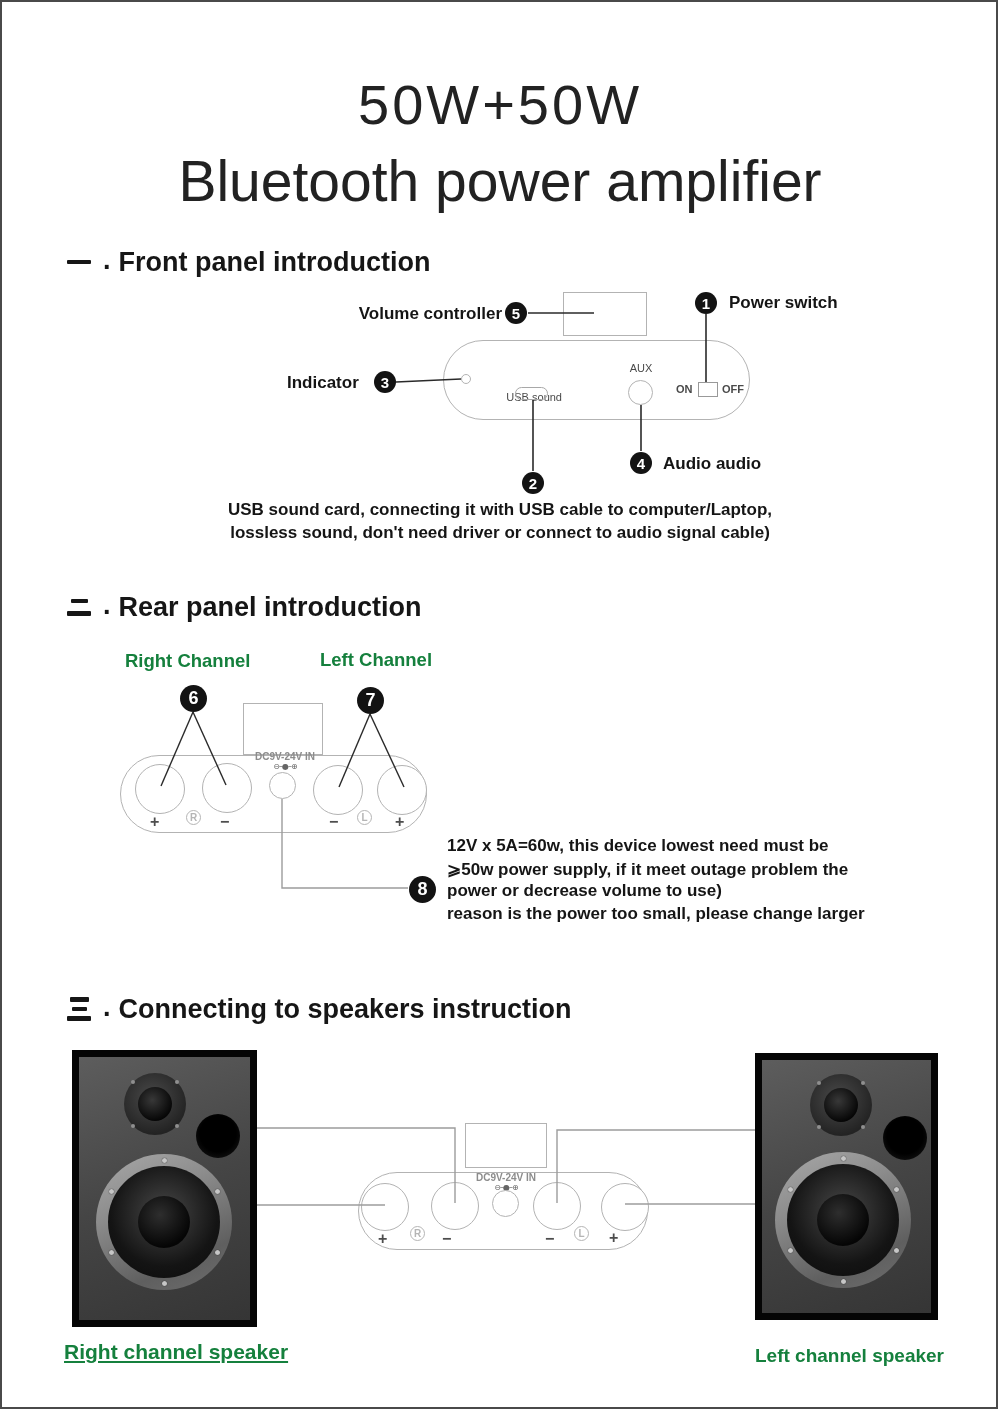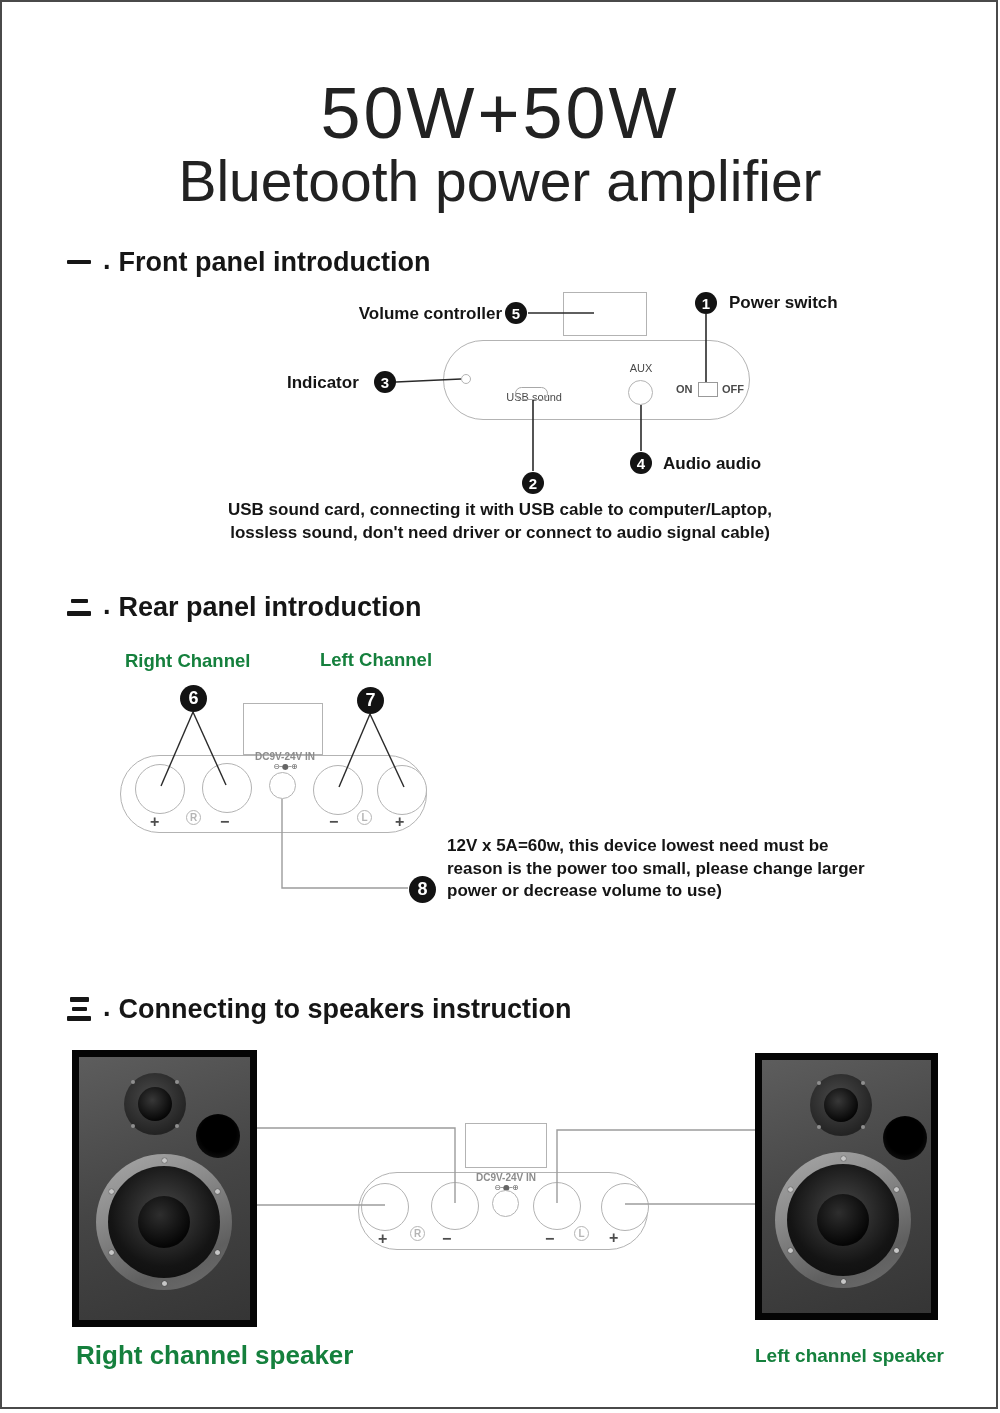--- a/index.html
+++ b/index.html
@@ -3,21 +3,21 @@
 <meta charset="utf-8">
 <style>
   html,body{margin:0;padding:0;background:#fff;}
   .canvas{position:relative;width:1000px;height:1413px;background:#fff;overflow:hidden;
           font-family:"Liberation Sans", sans-serif;color:#1a1a1a;}
   .page-border{position:absolute;left:0;top:0;right:2px;bottom:4px;border:2px solid #4a4a4a;z-index:0;}
   .abs{position:absolute;}
   .z1{z-index:1}.z2{z-index:2}.z3{z-index:3}
 
   
-  .title1{left:0;width:1000px;top:72px;text-align:center;font-size:72px;font-weight:400;
+  .title1{left:0;width:1000px;top:72px;text-align:center;font-size:56px;font-weight:400;
           letter-spacing:3px;color:#222;}
   .title2{left:0;width:1000px;top:148px;text-align:center;font-size:57px;font-weight:400;color:#222;}
 
   
   .heading{display:flex;align-items:center;height:36px;font-size:27px;font-weight:bold;color:#161616;}
   .marker{display:flex;flex-direction:column;justify-content:center;width:28px;}
   .marker i{display:block;height:4.5px;background:#161616;border-radius:1px;margin:0 auto;}
   .m2{gap:8px;}.m3{gap:5px;}
   .hdot{align-self:flex-end;margin:0 8px 4px 10px;font-weight:bold;}
   .htext{white-space:nowrap;text-align:center;}
@@ -136,22 +136,23 @@
   <div class="abs term z3" style="left:150px;top:813px;">+</div>
   <div class="abs circled z3" style="left:186px;top:810px;">R</div>
   <div class="abs term z3" style="left:220px;top:813px;">−</div>
   <div class="abs term z3" style="left:329px;top:813px;">−</div>
   <div class="abs circled z3" style="left:357px;top:810px;">L</div>
   <div class="abs term z3" style="left:395px;top:813px;">+</div>
 
   <div class="abs badge blg z3" style="left:409px;top:876px;">8</div>
   <div class="abs pnote z3" style="left:447px;top:836px;">
     <div>12V x 5A=60w, this device lowest need must be</div>
+    <div>⩾50w power supply, if it meet outage problem the</div>
+    <div>power or decrease volume to use)</div>
     <div>reason is the power too small, please change larger</div>
-    <div>power or decrease volume to use)</div>
   </div>
 
   <div class="abs heading z3" style="left:65px;top:991px;">
     <span class="marker m3">
         <i style="width:19px;"></i>
         <i style="width:15px;"></i>
         <i style="width:24px;"></i>
       </span>
     <span class="hdot">.</span>
     <span class="htext">Connecting to speakers instruction</span>
@@ -214,21 +215,21 @@
   <div class="abs dcl center z1" style="left:461px;top:1172px;width:90px;">DC9V-24V IN</div>
   <div class="abs pol center z1" style="left:479px;top:1183px;width:54px;">⊖–●–⊕</div>
   <div class="abs outline circ z1" style="left:492px;top:1190px;width:27px;height:27px;"></div>
   <div class="abs term z3" style="left:378px;top:1230px;">+</div>
   <div class="abs circled z3" style="left:410px;top:1226px;">R</div>
   <div class="abs term z3" style="left:442px;top:1230px;">−</div>
   <div class="abs term z3" style="left:545px;top:1230px;">−</div>
   <div class="abs circled z3" style="left:574px;top:1226px;">L</div>
   <div class="abs term z3" style="left:609px;top:1229px;">+</div>
 
-  <div class="abs lbl2 z3" style="left:76px;top:1340px;font-size:26px;">Right channel speaker</div>
+  <div class="abs lbl2 z3" style="left:64px;top:1340px;font-size:21px;text-decoration:underline;">Right channel speaker</div>
   <div class="abs lbl2 z3" style="left:755px;top:1345px;font-size:19px;">Left channel speaker</div>
 
   <svg class="lines z2" width="1000" height="1413" viewBox="0 0 1000 1413">
 
     <path d="M528,313 L594,313" stroke="#2a2a2a" stroke-width="1.6" fill="none"></path>
     <path d="M706,314 L706,382" stroke="#2a2a2a" stroke-width="1.6" fill="none"></path>
     <path d="M396,382 L461,379" stroke="#2a2a2a" stroke-width="1.6" fill="none"></path>
     <path d="M533,400 L533,471" stroke="#2a2a2a" stroke-width="1.6" fill="none"></path>
     <path d="M641,405 L641,451" stroke="#2a2a2a" stroke-width="1.6" fill="none"></path>
 

